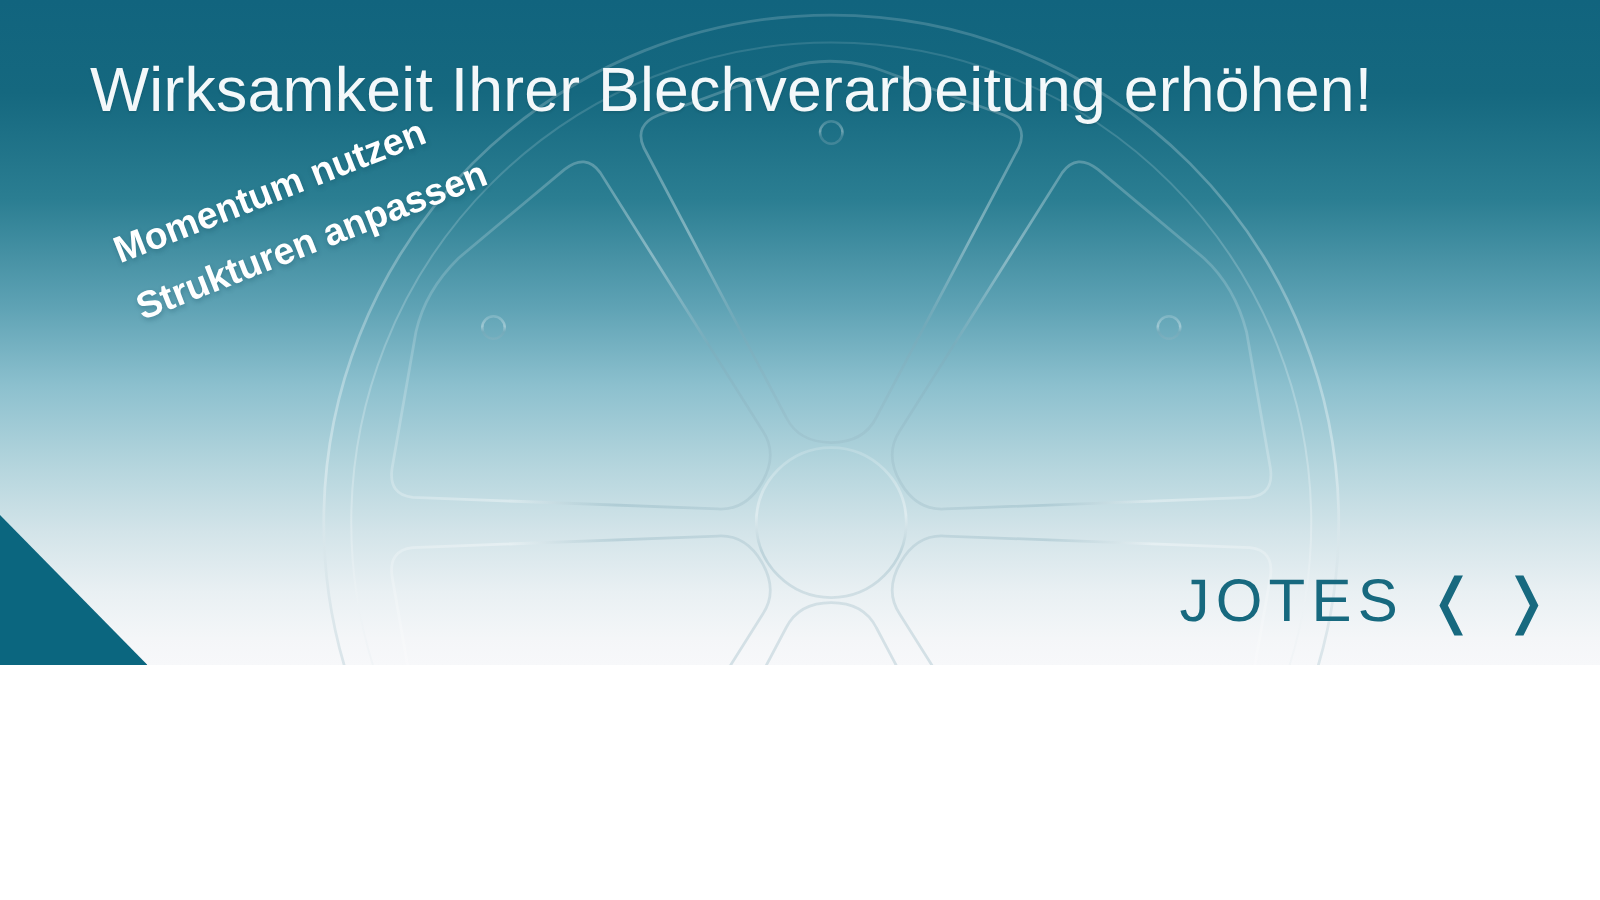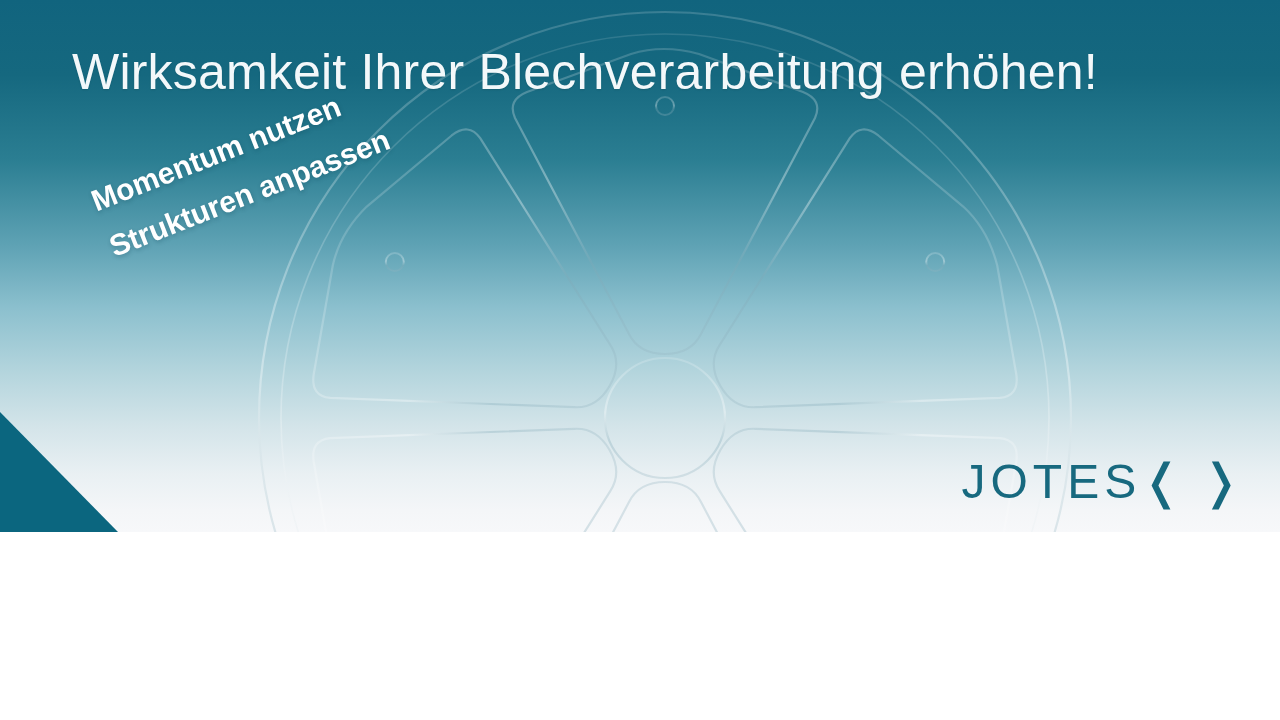--- a/index.html
+++ b/index.html
@@ -100,20 +100,21 @@
     white-space: nowrap;
   }
 
   
   #logo {
     position: absolute;
     right: 36px;
     bottom: 26px;
     display: flex;
     align-items: center;
+    gap: 18px;
   }
   #logo-wordmark {
     color: #17697f;
     font-size: 48px;
     font-weight: 300;
     letter-spacing: 5px;
     line-height: 1;
   }
   #logo-brackets {
     color: #17697f;

